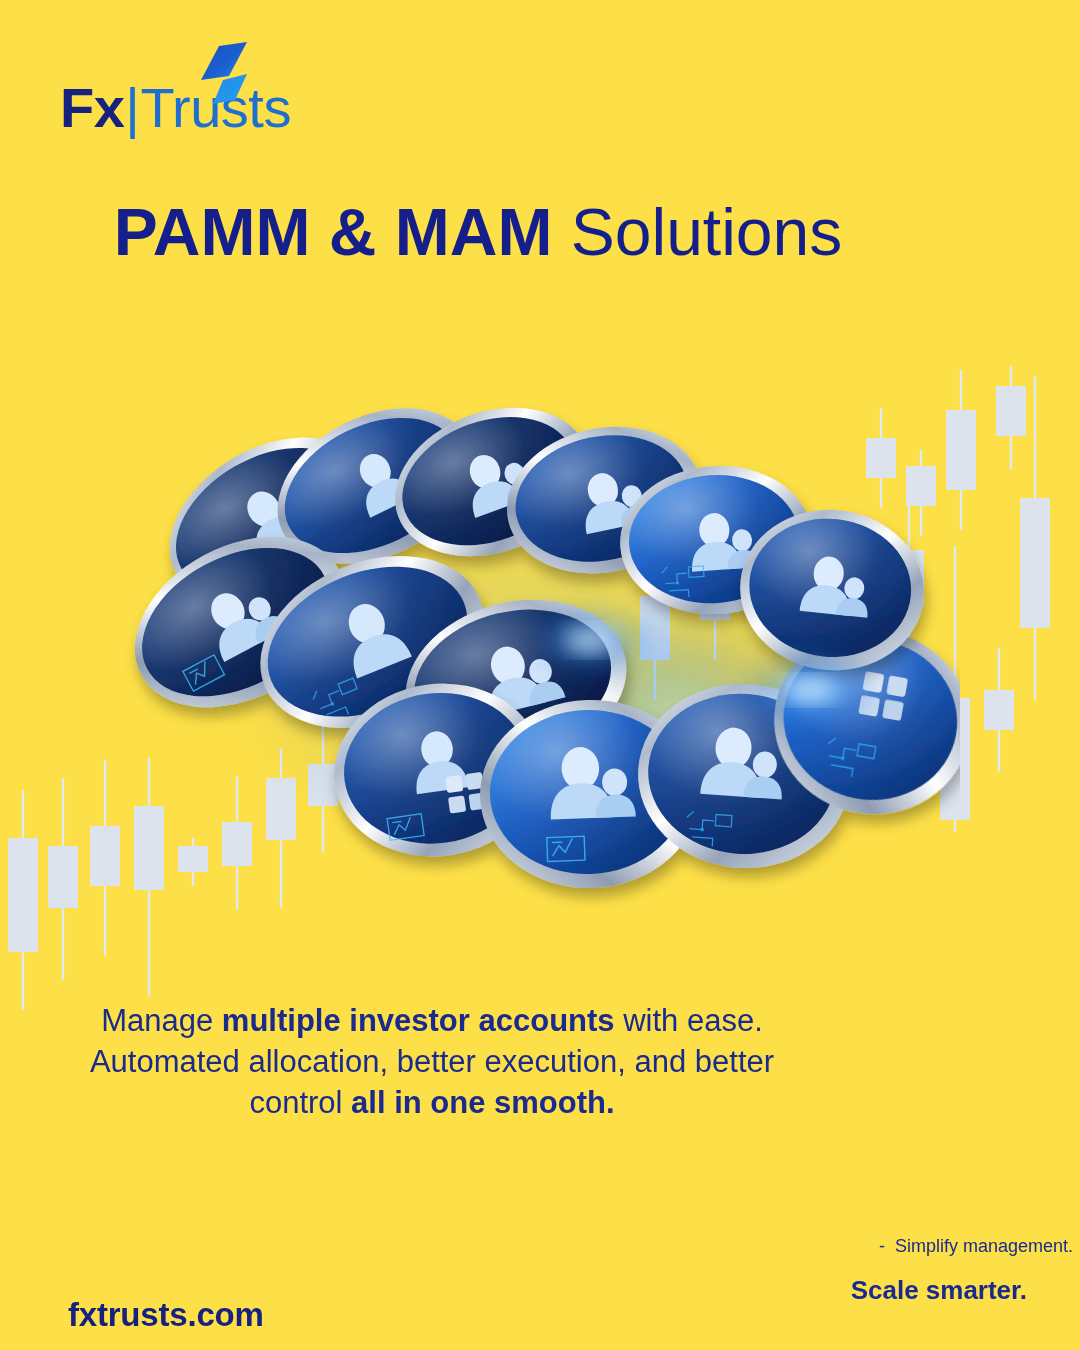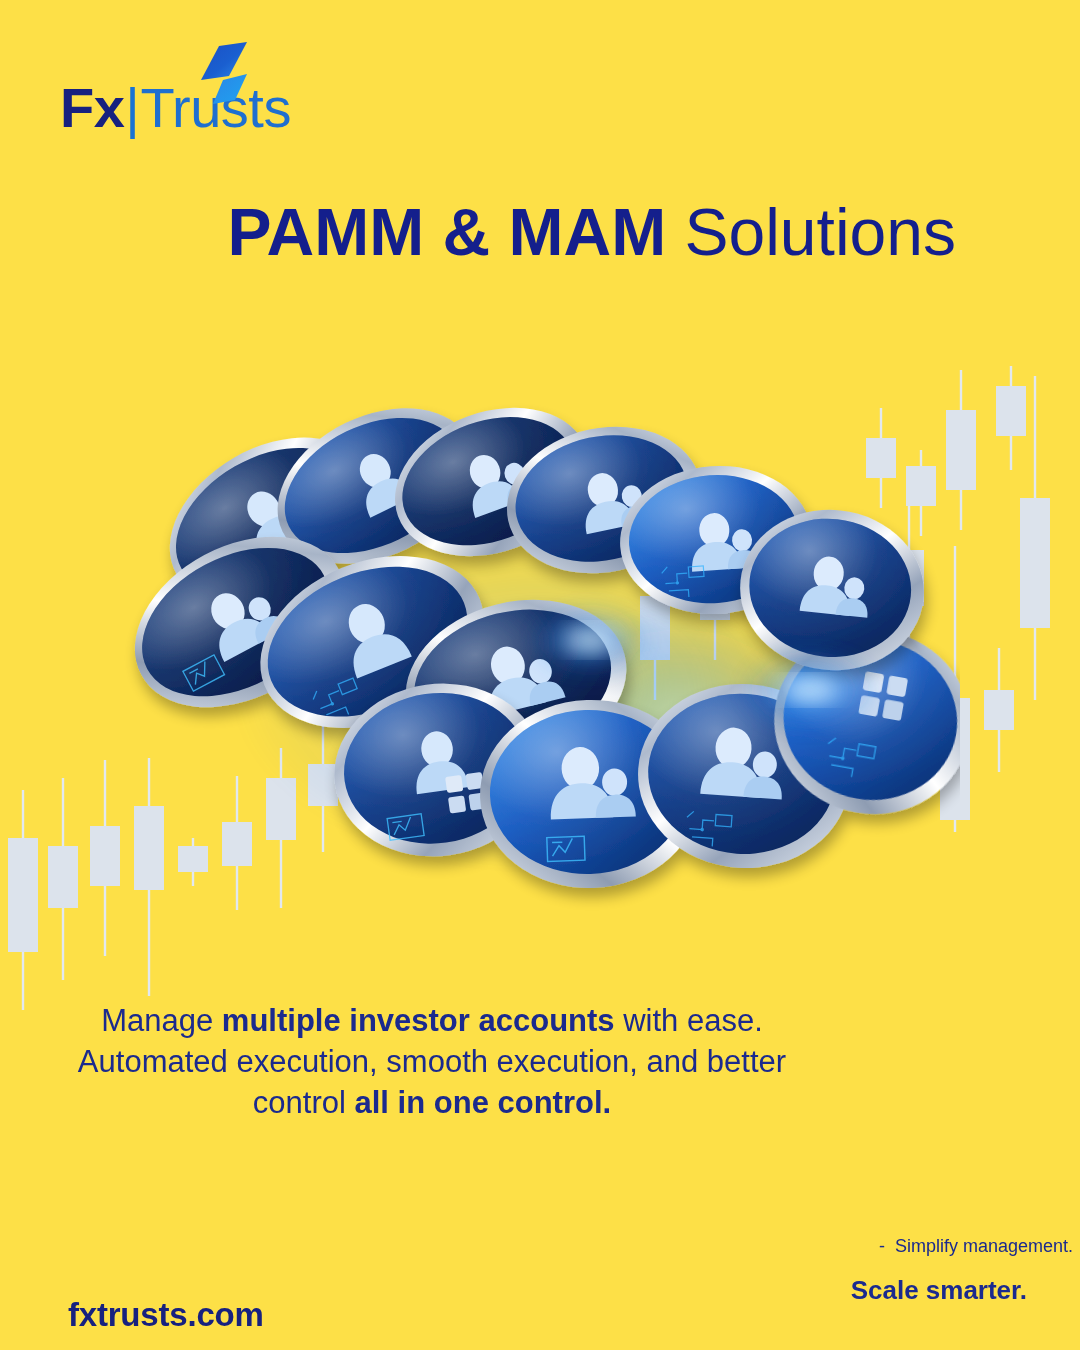--- a/index.html
+++ b/index.html
@@ -68,21 +68,21 @@
     width: 64px;
     height: 70px;
   }
 
   
   #headline-block {
     position: absolute;
     left: 0;
     top: 198px;
     width: 956px;
-    text-align: right;
+    text-align: center;
     z-index: 30;
   }
   #headline {
     font-size: 66px;
     line-height: 1.04;
     color: #141f8c;
     white-space: nowrap;
   }
   .hl-bold { font-weight: bold; }
   .hl-reg  { font-weight: normal; }
@@ -495,22 +495,22 @@
     </g>
 
     <g opacity="0.95">
       <ellipse cx="690" cy="300" rx="70" ry="40" fill="url(#glowBlue)" filter="url(#blurGlow)"></ellipse>
       <ellipse cx="690" cy="300" rx="30" ry="8" fill="#f0faff" opacity="0.9" filter="url(#blurGlow)"></ellipse>
     </g>
   </svg>
 
   <div id="body-copy">
     <span class="line"><span class="bc-reg">Manage </span><span class="bc-bold">multiple investor accounts</span><span class="bc-reg"> with ease.</span></span>
-    <span class="line bc-reg">Automated execution, smooth execution, and better</span>
-    <span class="line"><span class="bc-reg">control  </span><span class="bc-bold">all in one control.</span></span>
+    <span class="line bc-reg">Automated allocation, better execution, and better</span>
+    <span class="line"><span class="bc-reg">control  </span><span class="bc-bold">all in one smooth.</span></span>
   </div>
 
   <div id="site-url">fxtrusts.com</div>
 
   <div id="tagline">
     <span class="tl-line1"><span class="tl-dash">-</span><span>Simplify management.</span></span>
     <span class="tl-line2">Scale smarter.</span>
   </div>
 
 </div>

